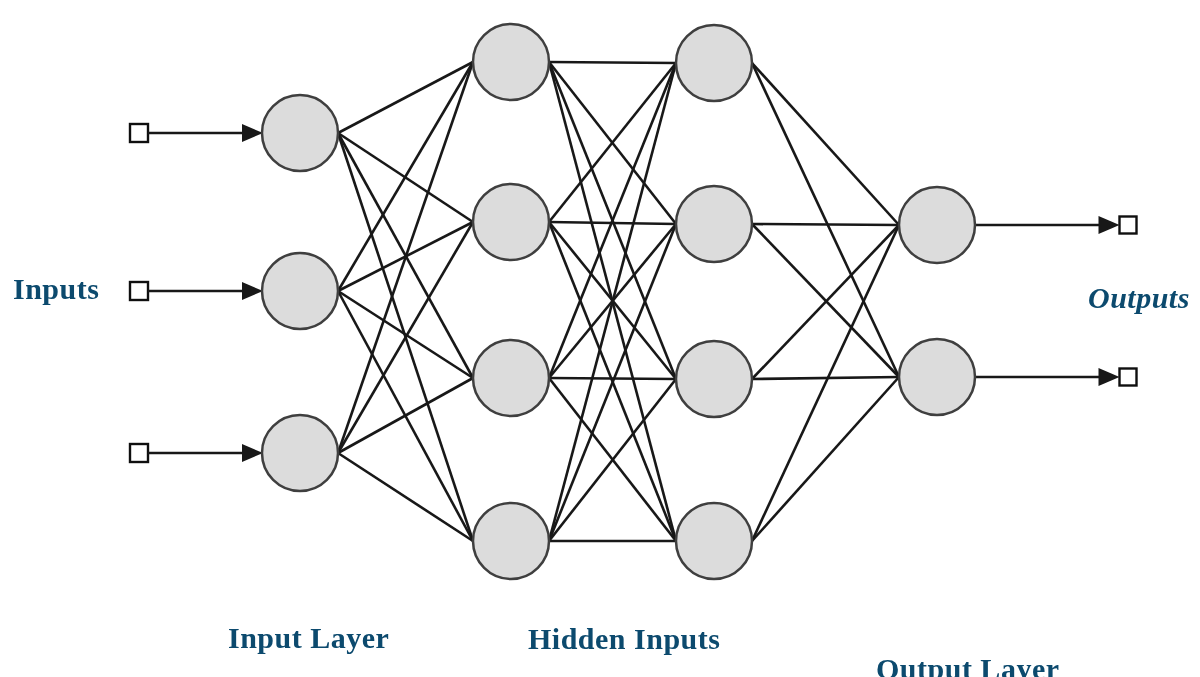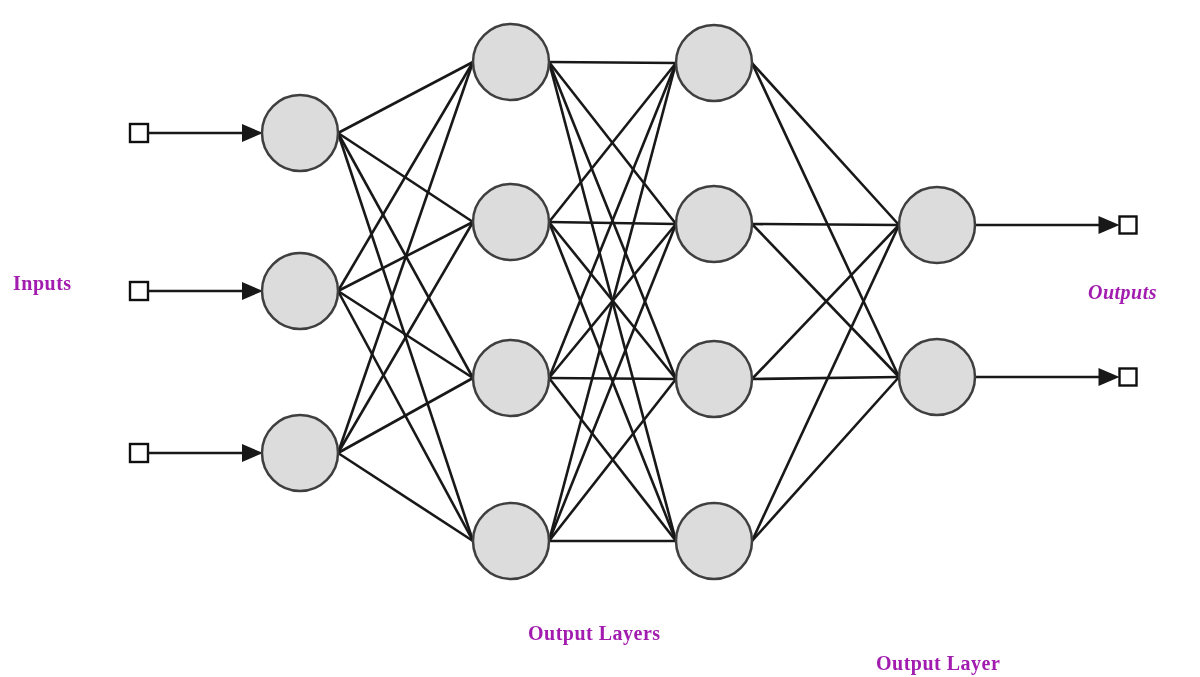--- a/index.html
+++ b/index.html
@@ -17,22 +17,22 @@
   }
   .stage svg {
     position: absolute;
     left: 0;
     top: 0;
     width: 1200px;
     height: 677px;
   }
   .lbl {
     position: absolute;
-    color: #a21caf;
-    font-size: 20px;
+    color: #0c4a6e;
+    font-size: 30px;
     font-weight: 600;
     line-height: 1.1;
     white-space: nowrap;
     letter-spacing: 0.5px;
   }
   #lbl-inputs        { left: 13px;   top: 272px; }
   #lbl-outputs       { left: 1088px; top: 281px; font-style: italic; }
   #lbl-input-layer   { left: 228px;  top: 621px; }
   #lbl-hidden-layers { left: 528px;  top: 622px; }
   #lbl-output-layer  { left: 876px;  top: 623px; margin-top: 29px; }
@@ -112,16 +112,17 @@
         <circle cx="714" cy="224" r="38" fill="#dcdcdc" stroke="#3f3f3f" stroke-width="2.5"></circle>
         <circle cx="714" cy="379" r="38" fill="#dcdcdc" stroke="#3f3f3f" stroke-width="2.5"></circle>
         <circle cx="714" cy="541" r="38" fill="#dcdcdc" stroke="#3f3f3f" stroke-width="2.5"></circle>
         <circle cx="937" cy="225" r="38" fill="#dcdcdc" stroke="#3f3f3f" stroke-width="2.5"></circle>
         <circle cx="937" cy="377" r="38" fill="#dcdcdc" stroke="#3f3f3f" stroke-width="2.5"></circle>
       </g>
   </svg>
 
   <div class="lbl" id="lbl-inputs">Inputs</div>
   <div class="lbl" id="lbl-outputs">Outputs</div>
-  <div class="lbl" id="lbl-hidden-layers">Output Layers</div>
+  <div class="lbl" id="lbl-input-layer">Input Layer</div>
+  <div class="lbl" id="lbl-hidden-layers">Hidden Inputs</div>
   <div class="lbl" id="lbl-output-layer">Output Layer</div>
 
 </div>
 
 </body></html>

